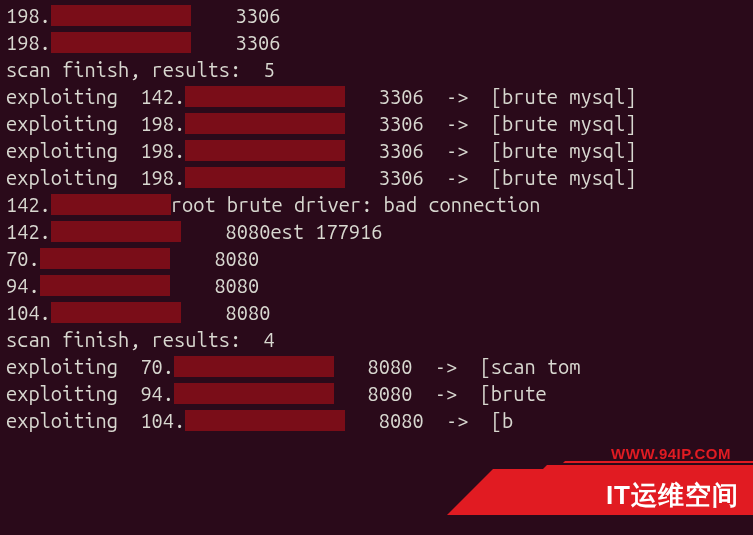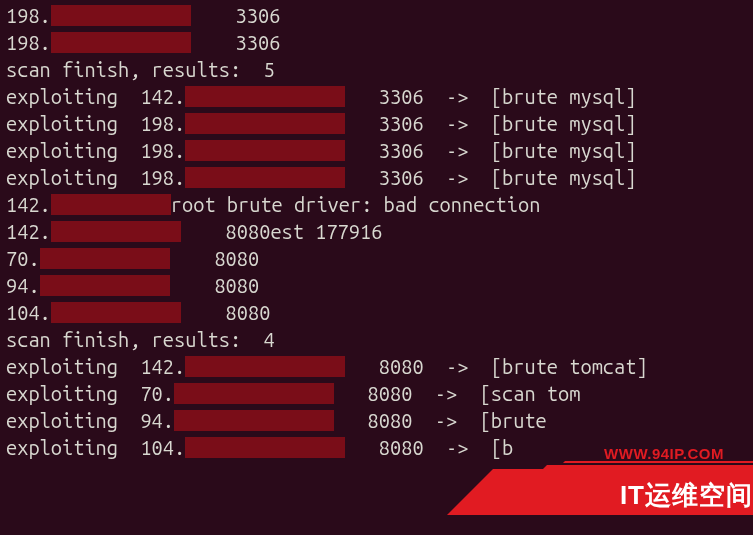--- a/index.html
+++ b/index.html
@@ -49,31 +49,31 @@
     content: "";
     position: absolute;
     left: -46px;
     top: 0;
     width: 0; height: 0;
     border-right: 46px solid #e11b22;
     border-top: 46px solid transparent;
   }
   .banner-text {
     position: absolute;
-    right: 0;
+    right: 14px;
     bottom: 6px;
     color: #fff;
     font-family: "Microsoft YaHei", "PingFang SC", sans-serif;
     font-weight: 700;
     font-size: 26px;
     letter-spacing: 1px;
   }
   .banner-url {
     position: absolute;
-    right: 29px;
+    right: 22px;
     bottom: 48px;
     color: #e11b22;
     font-family: Arial, sans-serif;
     font-weight: 700;
     font-size: 15px;
     letter-spacing: 0.5px;
   }
   .banner-stripe1 {
     position: absolute;
     right: 0; bottom: 46px;
@@ -101,21 +101,20 @@
     <div class="row"><span class="seg">exploiting</span><span class="seg">  </span><span class="seg">142.</span><span class="redact" style="width:160px"></span><span class="seg">   3306</span><span class="seg">  -&gt;  </span><span class="seg">[brute mysql]</span></div>
     <div class="row"><span class="seg">exploiting</span><span class="seg">  </span><span class="seg">198.</span><span class="redact" style="width:160px"></span><span class="seg">   3306</span><span class="seg">  -&gt;  </span><span class="seg">[brute mysql]</span></div>
     <div class="row"><span class="seg">exploiting</span><span class="seg">  </span><span class="seg">198.</span><span class="redact" style="width:160px"></span><span class="seg">   3306</span><span class="seg">  -&gt;  </span><span class="seg">[brute mysql]</span></div>
     <div class="row"><span class="seg">exploiting</span><span class="seg">  </span><span class="seg">198.</span><span class="redact" style="width:160px"></span><span class="seg">   3306</span><span class="seg">  -&gt;  </span><span class="seg">[brute mysql]</span></div>
     <div class="row"><span class="seg">142.</span><span class="redact" style="width:120px"></span><span class="seg">root brute driver: bad connection</span></div>
     <div class="row"><span class="seg">142.</span><span class="redact" style="width:130px"></span><span class="seg">    8080</span><span class="seg">est 177916</span></div>
     <div class="row"><span class="seg">70.</span><span class="redact" style="width:130px"></span><span class="seg">    8080</span><span class="seg"></span></div>
     <div class="row"><span class="seg">94.</span><span class="redact" style="width:130px"></span><span class="seg">    8080</span><span class="seg"></span></div>
     <div class="row"><span class="seg">104.</span><span class="redact" style="width:130px"></span><span class="seg">    8080</span><span class="seg"></span></div>
     <div class="row"><span class="seg">scan finish, results:</span><span class="seg">  4</span></div>
-    <div class="row"><span class="seg">exploiting</span><span class="seg">  </span><span class="seg">142.</span><span class="redact" style="width:160px"></span><span class="seg">   8080</span><span class="seg">  -&gt;  </span><span class="seg">[brute tomcat]</span></div>
     <div class="row"><span class="seg">exploiting</span><span class="seg">  </span><span class="seg">70.</span><span class="redact" style="width:160px"></span><span class="seg">   8080</span><span class="seg">  -&gt;  </span><span class="seg">[scan tom</span></div>
     <div class="row"><span class="seg">exploiting</span><span class="seg">  </span><span class="seg">94.</span><span class="redact" style="width:160px"></span><span class="seg">   8080</span><span class="seg">  -&gt;  </span><span class="seg">[brute </span></div>
     <div class="row"><span class="seg">exploiting</span><span class="seg">  </span><span class="seg">104.</span><span class="redact" style="width:160px"></span><span class="seg">   8080</span><span class="seg">  -&gt;  </span><span class="seg">[b</span></div>
   </div>
 
 <div class="wm-banner">
   <div class="banner-stripe2"></div>
   <div class="banner-stripe1"></div>
   <div class="banner-url">WWW.94IP.COM</div>
   <div class="banner-red">

